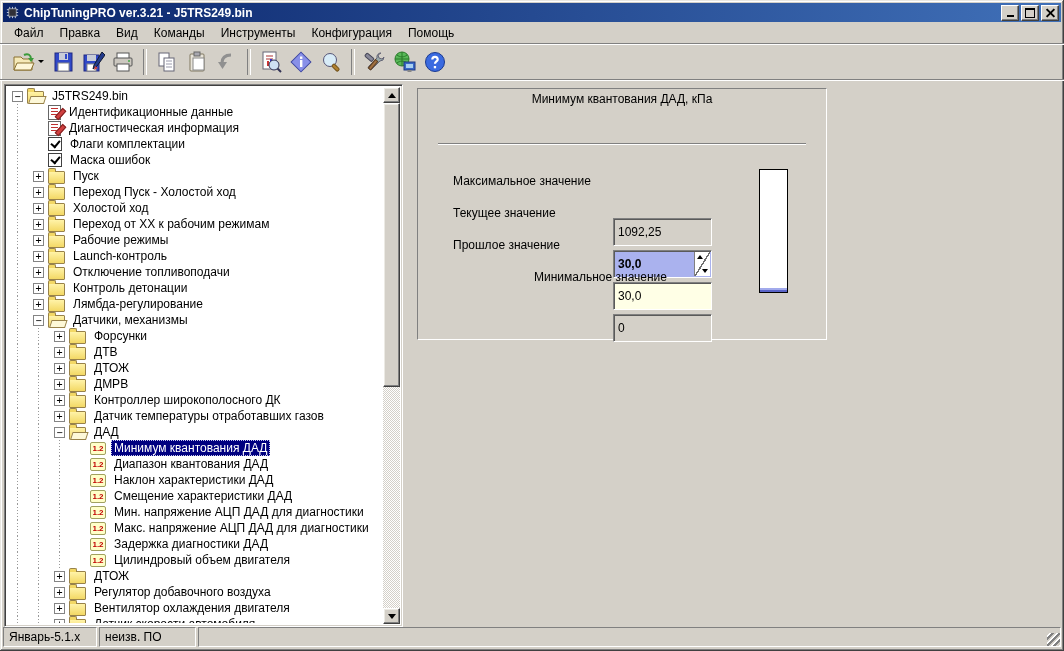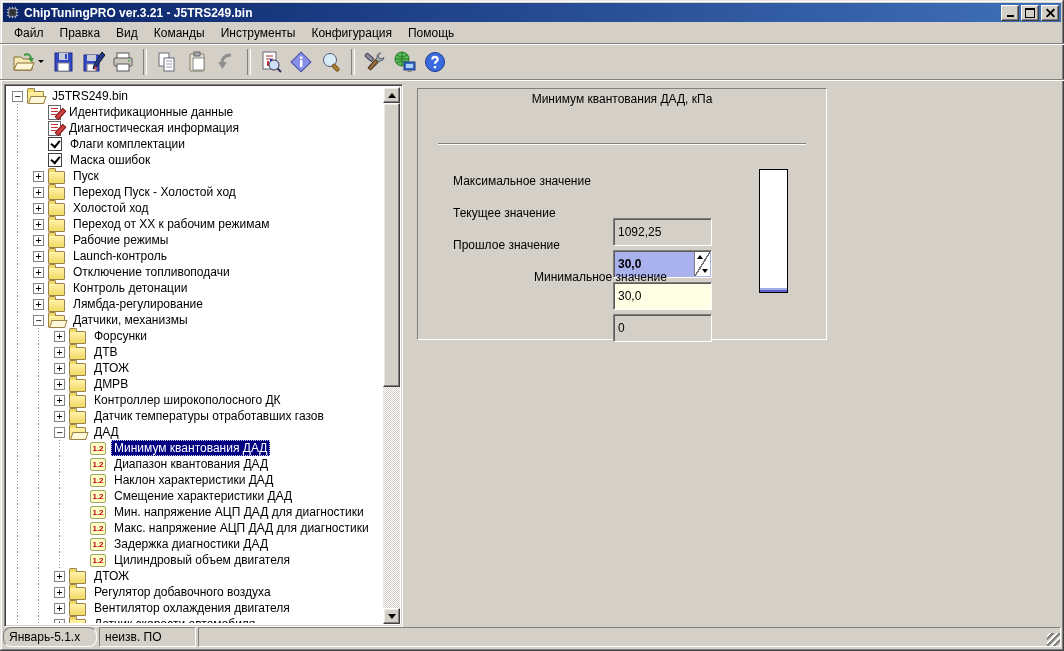--- a/index.html
+++ b/index.html
@@ -99,21 +99,21 @@
   .spinner::after{content:"";position:absolute;right:2px;bottom:3px;width:0;height:0;
     border-left:3px solid transparent;border-right:3px solid transparent;border-top:4px solid #000;}
   .gauge{position:absolute;left:341px;top:80px;width:29px;height:124px;box-sizing:border-box;
     background:#fff;border:1px solid #000;}
   .gauge-fill{position:absolute;left:0;bottom:0;width:100%;background:#a2aaec;
     box-shadow:inset 0 -2px 0 #5a64c8;}
   
   .statusbar{position:absolute;left:3px;right:3px;bottom:4px;height:20px;display:flex;gap:2px;}
   .sb-panel{box-sizing:border-box;border:1px solid;border-color:#808080 #fff #fff #808080;
     padding:2px 5px;white-space:nowrap;overflow:hidden;}
-  .sb-panel.p0{width:94px;border-radius:8px;}
+  .sb-panel.p0{width:94px;}
   .sb-panel.p1{width:97px;}
   .sb-panel.p2{flex:1;position:relative;}
   .grip{position:absolute;right:0;bottom:0;width:13px;height:13px;
     background:repeating-linear-gradient(135deg,transparent 0 2px,#fff 2px 3px,#808080 3px 5px);}
 </style>
 </head>
 <body>
 
 <div class="window">
 

